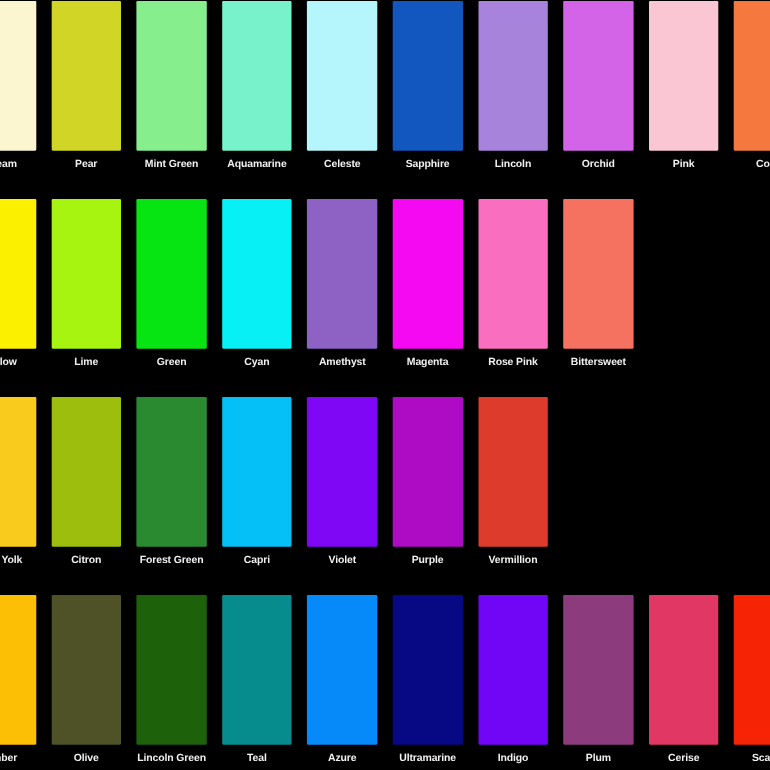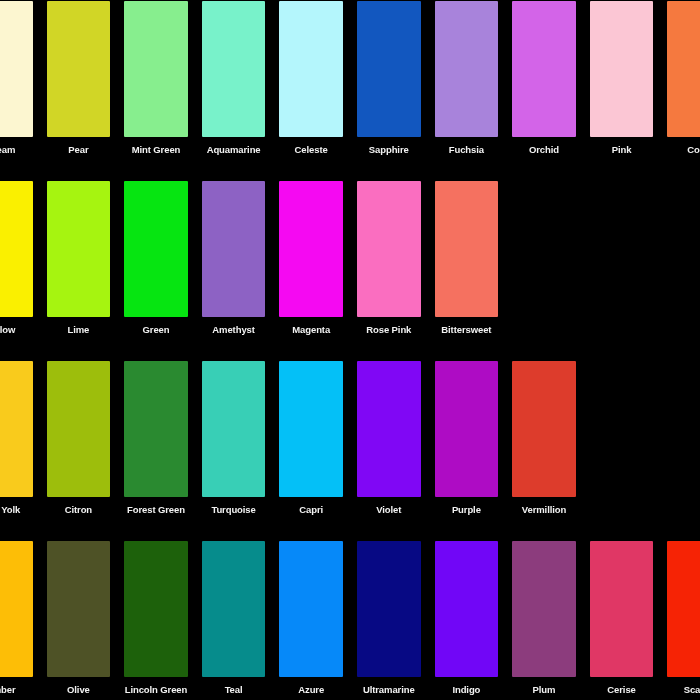--- a/index.html
+++ b/index.html
@@ -90,21 +90,21 @@
       <div class="swatch-cell">
         <div class="swatch-chip" style="background-color: rgb(180, 246, 252);"></div>
         <div class="swatch-label">Celeste</div>
       </div>
       <div class="swatch-cell">
         <div class="swatch-chip" style="background-color: rgb(18, 87, 191);"></div>
         <div class="swatch-label">Sapphire</div>
       </div>
       <div class="swatch-cell">
         <div class="swatch-chip" style="background-color: rgb(168, 131, 219);"></div>
-        <div class="swatch-label">Fuchsia</div>
+        <div class="swatch-label">Lincoln</div>
       </div>
       <div class="swatch-cell">
         <div class="swatch-chip" style="background-color: rgb(211, 100, 232);"></div>
         <div class="swatch-label">Orchid</div>
       </div>
       <div class="swatch-cell">
         <div class="swatch-chip" style="background-color: rgb(251, 198, 212);"></div>
         <div class="swatch-label">Pink</div>
       </div>
       <div class="swatch-cell">
@@ -119,20 +119,24 @@
       </div>
       <div class="swatch-cell">
         <div class="swatch-chip" style="background-color: rgb(166, 244, 16);"></div>
         <div class="swatch-label">Lime</div>
       </div>
       <div class="swatch-cell">
         <div class="swatch-chip" style="background-color: rgb(6, 229, 17);"></div>
         <div class="swatch-label">Green</div>
       </div>
       <div class="swatch-cell">
+        <div class="swatch-chip" style="background-color: rgb(6, 240, 245);"></div>
+        <div class="swatch-label">Cyan</div>
+      </div>
+      <div class="swatch-cell">
         <div class="swatch-chip" style="background-color: rgb(141, 98, 196);"></div>
         <div class="swatch-label">Amethyst</div>
       </div>
       <div class="swatch-cell">
         <div class="swatch-chip" style="background-color: rgb(245, 9, 242);"></div>
         <div class="swatch-label">Magenta</div>
       </div>
       <div class="swatch-cell">
         <div class="swatch-chip" style="background-color: rgb(250, 110, 192);"></div>
         <div class="swatch-label">Rose Pink</div>
@@ -149,24 +153,20 @@
       </div>
       <div class="swatch-cell">
         <div class="swatch-chip" style="background-color: rgb(157, 190, 12);"></div>
         <div class="swatch-label">Citron</div>
       </div>
       <div class="swatch-cell">
         <div class="swatch-chip" style="background-color: rgb(42, 138, 48);"></div>
         <div class="swatch-label">Forest Green</div>
       </div>
       <div class="swatch-cell">
-        <div class="swatch-chip" style="background-color: rgb(56, 207, 182);"></div>
-        <div class="swatch-label">Turquoise</div>
-      </div>
-      <div class="swatch-cell">
         <div class="swatch-chip" style="background-color: rgb(4, 192, 247);"></div>
         <div class="swatch-label">Capri</div>
       </div>
       <div class="swatch-cell">
         <div class="swatch-chip" style="background-color: rgb(128, 7, 245);"></div>
         <div class="swatch-label">Violet</div>
       </div>
       <div class="swatch-cell">
         <div class="swatch-chip" style="background-color: rgb(174, 12, 196);"></div>
         <div class="swatch-label">Purple</div>

